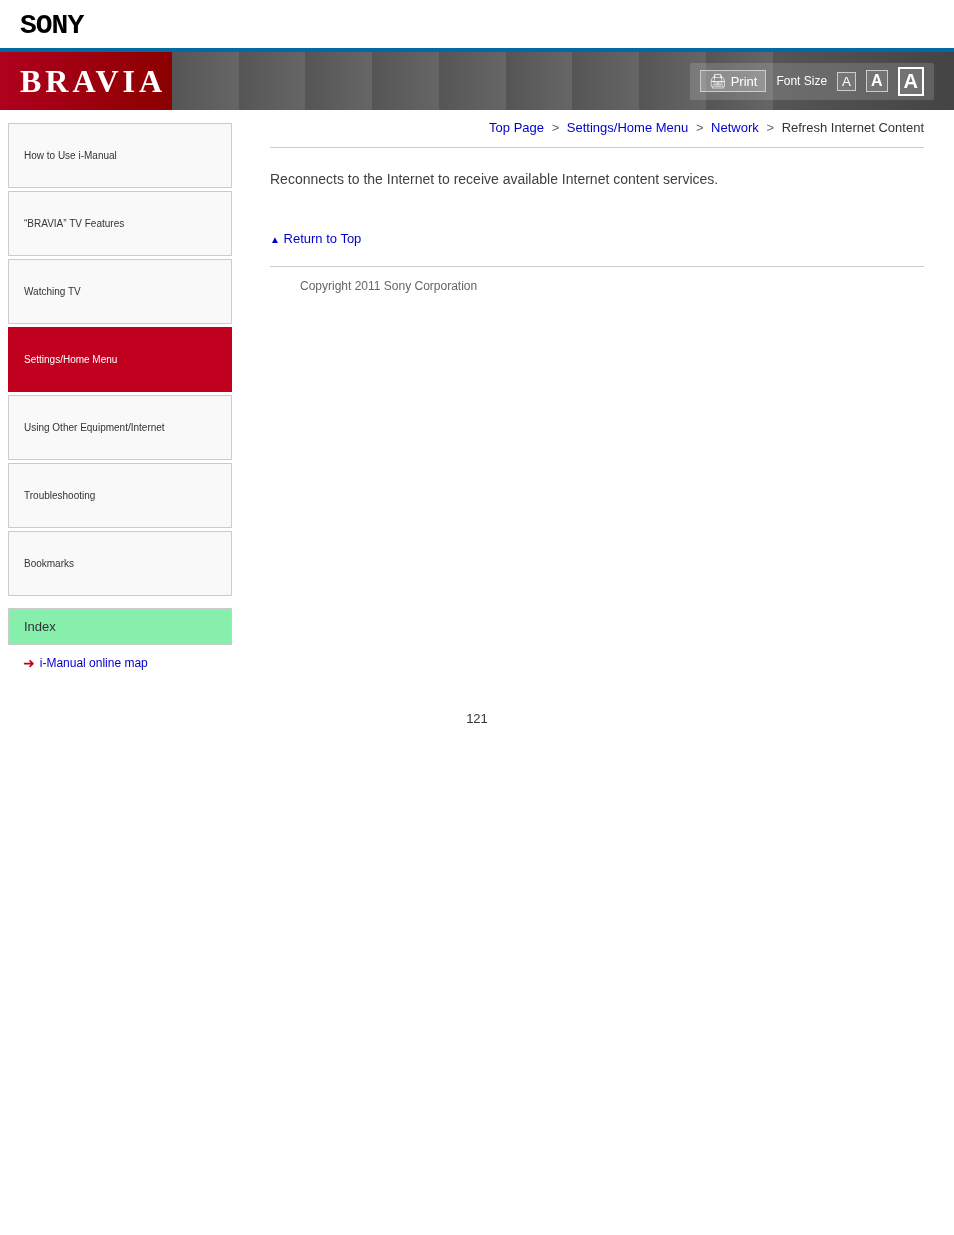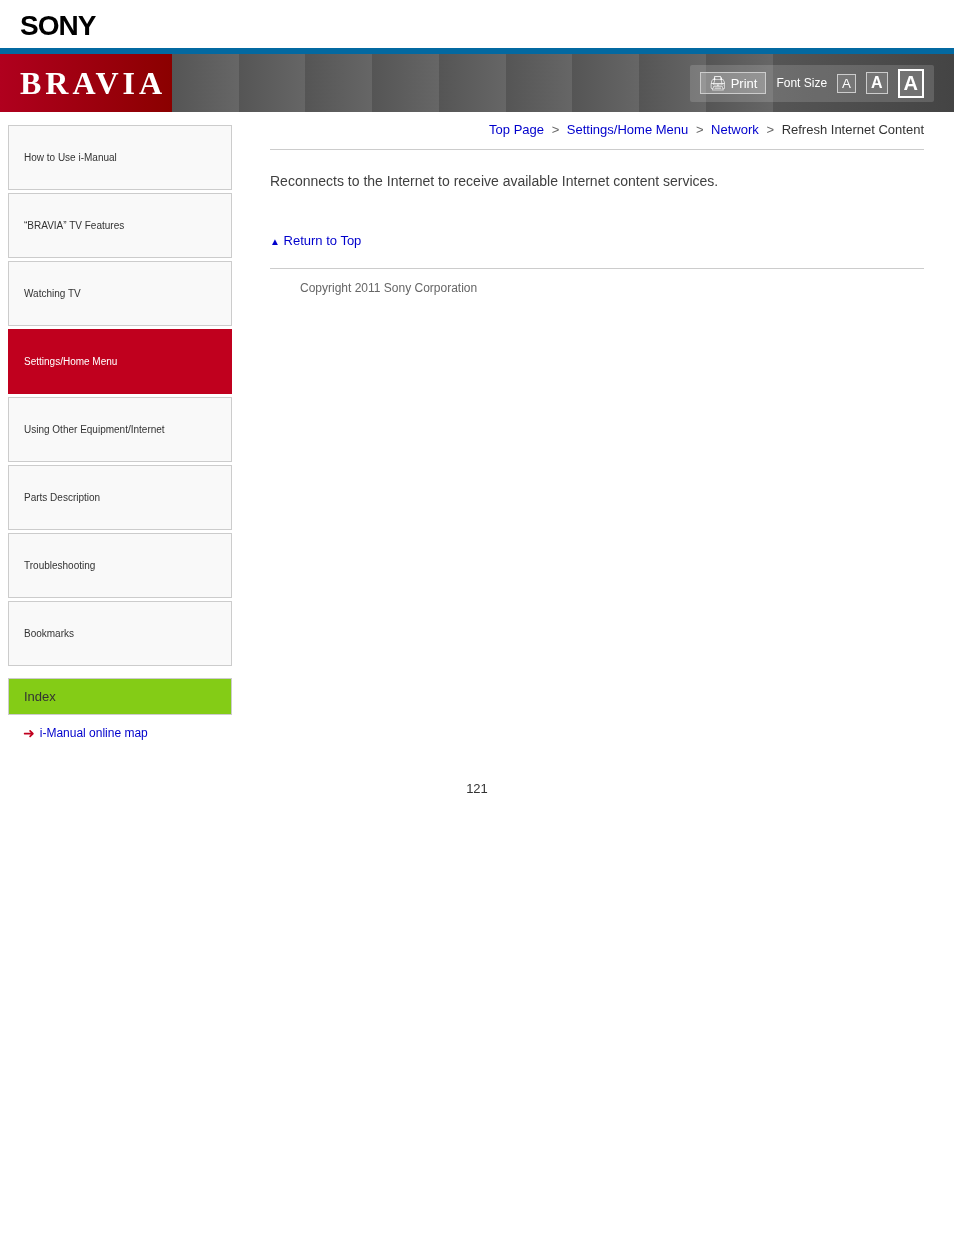--- a/index.html
+++ b/index.html
@@ -1,19 +1,19 @@
 <!DOCTYPE html>
 <html><head>
   <meta charset="utf-8">
   <style>
     * { margin: 0; padding: 0; box-sizing: border-box; }
     body { font-family: Arial, Helvetica, sans-serif; font-size: 14px; color: #333; background: #fff; width: 954px; min-height: 1235px; }
 
     
-    .header { padding: 12px 28px 8px 20px; border-bottom: 6px solid #0369a1; }
+    .header { padding: 12px 28px 8px 20px; border-bottom: 4px solid #0369a1; font-family: Liberation Mono, monospace; }
     .sony-logo { display: flex; flex-direction: column; line-height: 1; }
     .sony-logo .sony-text { font-size: 28px; font-weight: bold; color: #000; letter-spacing: -1px; }
     .sony-logo .tagline { font-size: 9px; color: #555; letter-spacing: 1px; }
 
     
     .bravia-banner {
       background: linear-gradient(to right, #b0001e 0%, #8b0000 18%, #555 18%, #666 25%, #555 25%, #666 32%, #555 32%, #666 39%, #555 39%, #666 46%, #555 46%, #666 53%, #555 53%, #666 60%, #555 60%, #666 67%, #555 67%, #666 74%, #555 74%, #666 81%, #555 81%, #444 100%);
       display: flex; align-items: center; justify-content: space-between;
       padding: 0 20px; height: 58px;
     }
@@ -28,21 +28,21 @@
     
     .main-container { display: flex; padding: 0; }
 
     
     .sidebar { width: 240px; flex-shrink: 0; padding: 10px 0; border-right: none; }
     .sidebar-item {
       display: block; padding: 26px 15px; border: 1px solid #ccc; margin: 3px 8px;
       cursor: pointer; font-size: 10px; color: #333; background: #f9f9f9;
     }
     .sidebar-item.active { background: #c0001e; color: #fff; border-color: #c0001e; }
-    .sidebar-index { display: block; padding: 10px 15px; border: 1px solid #ccc; margin: 12px 8px 3px 8px; cursor: pointer; font-size: 13px; color: #333; background: #84cc16; }
+    .sidebar-index { display: block; padding: 10px 15px; border: 1px solid #ccc; margin: 12px 8px 3px 8px; cursor: pointer; font-size: 13px; color: #333; background: #86efac; }
     .sidebar-link { display: flex; align-items: center; gap: 5px; padding: 6px 15px; font-size: 12px; color: #00c; text-decoration: none; cursor: pointer; margin: 4px 8px; }
     .arrow-icon { color: #c0001e; font-size: 14px; }
 
     
     .content { flex: 1; padding: 0 30px; }
 
     
     .breadcrumb { padding: 10px 0 8px 0; font-size: 13px; color: #00c; text-align: right; }
     .breadcrumb a { color: #00c; text-decoration: none; cursor: pointer; }
     .breadcrumb .separator { color: #666; margin: 0 4px; }
@@ -94,21 +94,20 @@
 </div>
 
 <div class="main-container">
 
   <nav class="sidebar">
     <div class="sidebar-item">How to Use i-Manual</div>
     <div class="sidebar-item">“BRAVIA” TV Features</div>
     <div class="sidebar-item">Watching TV</div>
     <div class="sidebar-item active">Settings/Home Menu</div>
     <div class="sidebar-item">Using Other Equipment/Internet</div>
-    <div class="sidebar-item">Parts Description</div>
     <div class="sidebar-item">Troubleshooting</div>
     <div class="sidebar-item">Bookmarks</div>
 
     <div class="sidebar-index">Index</div>
 
     <a class="sidebar-link">
       <span class="arrow-icon">➜</span>
       <span>i-Manual online map</span>
     </a>
   </nav>

